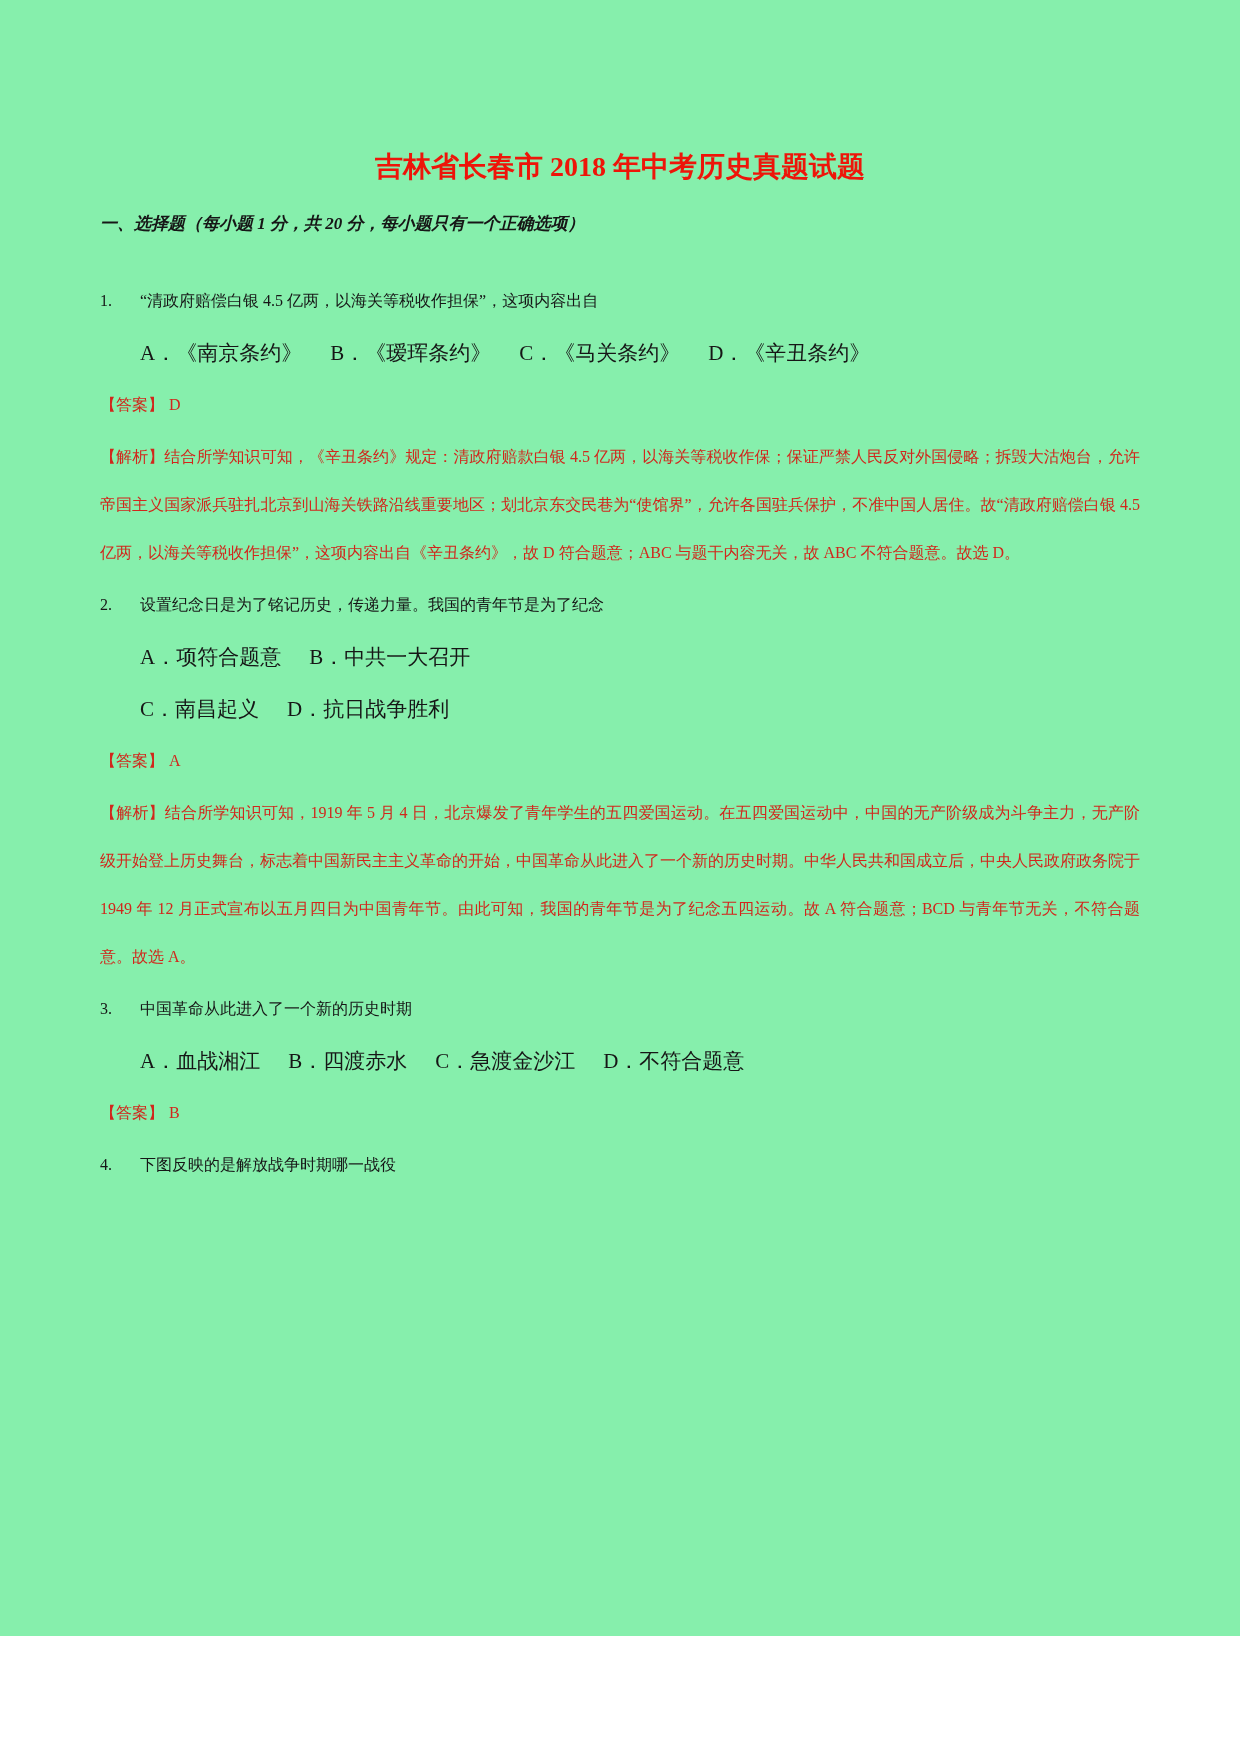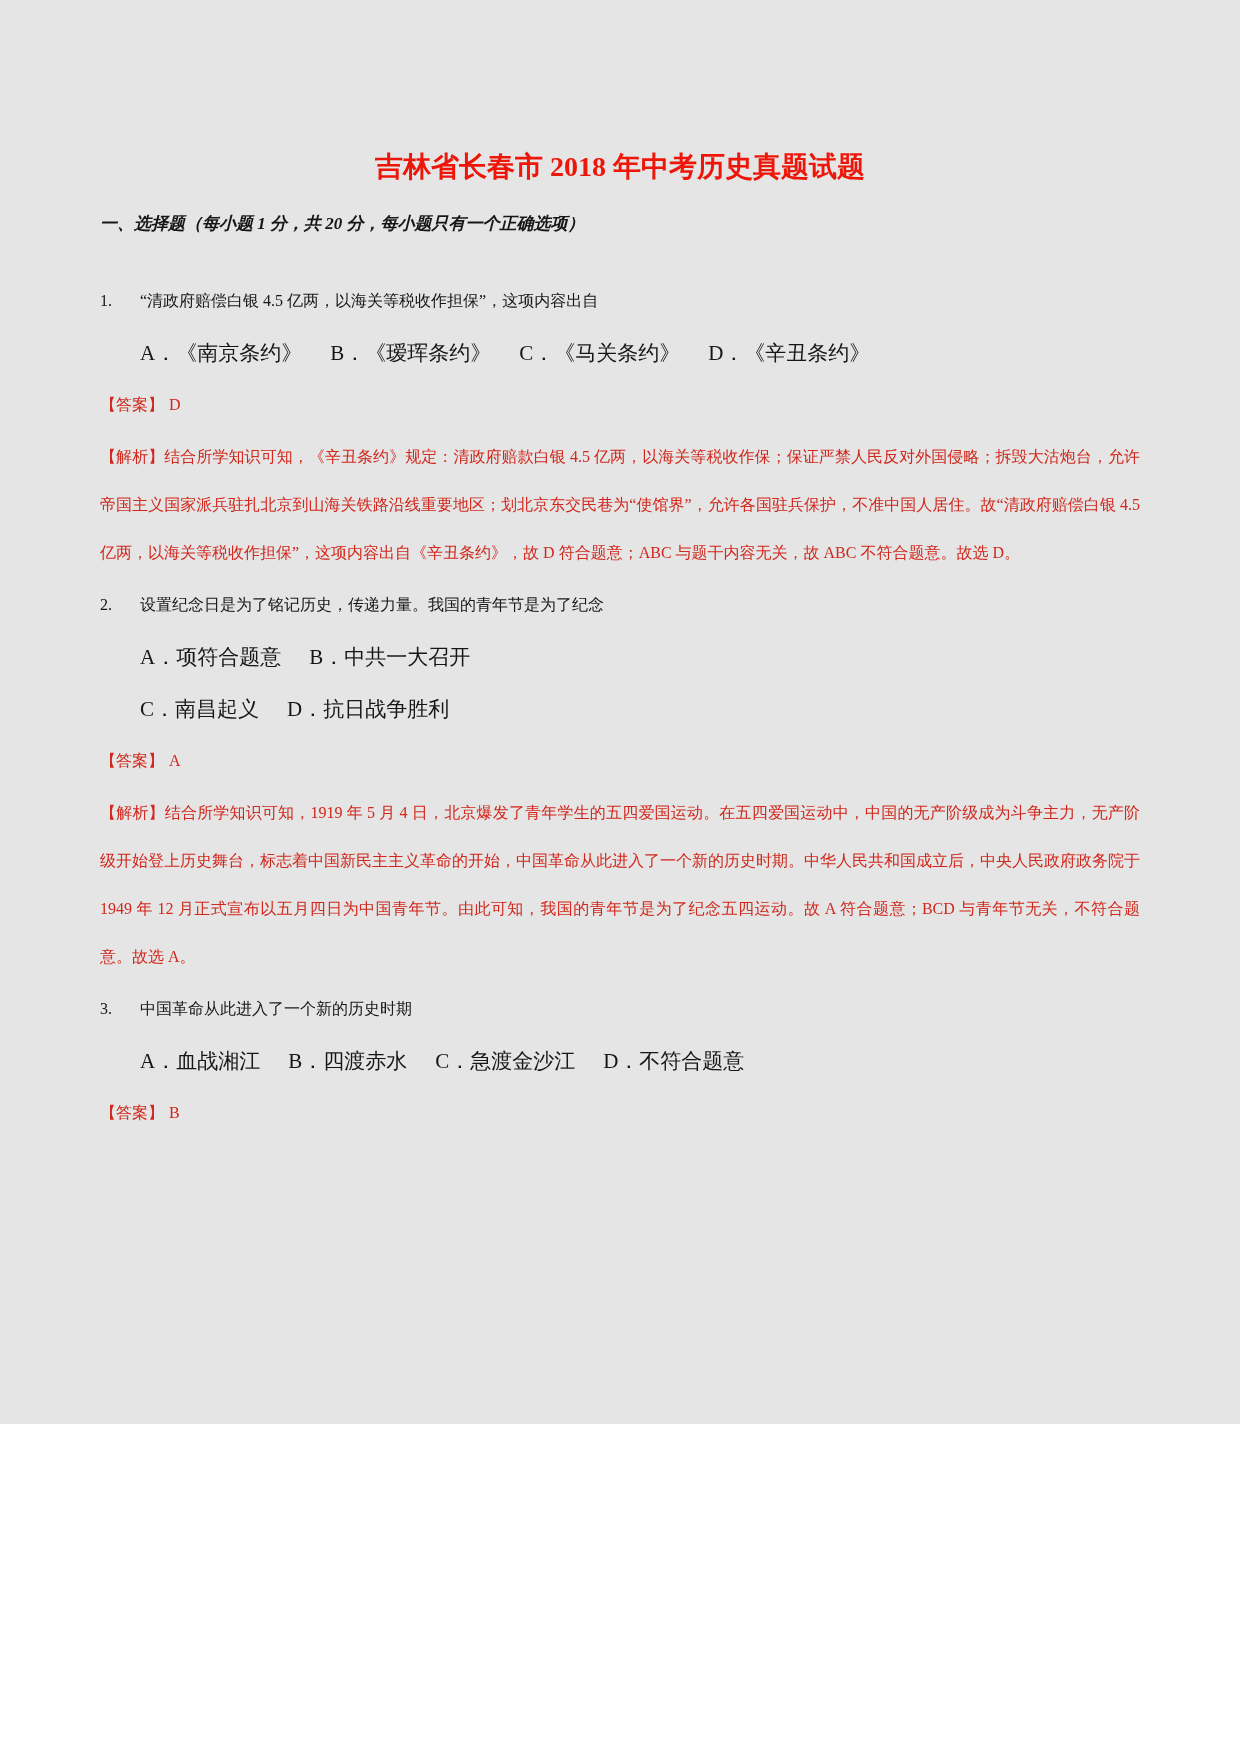--- a/index.html
+++ b/index.html
@@ -5,22 +5,22 @@
   :root{
     --title-red:#ee1509;
     --body-red:#d1271c;
     --text-black:#161616;
     --footer-gray:#3d3d3d;
   }
   html,body{margin:0;padding:0;background:#ffffff;}
   .page{
     position:relative;
     width:1240px;
-    height:1424px;
-    background:#e5e5e5;
+    height:1636px;
+    background:#86efac;
     overflow:hidden;
     font-family:"Liberation Serif","DejaVu Serif",serif;
     color:var(--text-black);
   }
   .content{padding:0 100px;}
   .doc-title{
     padding-top:146px;
     text-align:center;
     font-size:28px;
     font-weight:bold;
@@ -95,19 +95,22 @@
       <p class="stem"><span class="qnum">3.</span><span>中国革命从此进入了一个新的历史时期</span></p>
       <p class="option-row">
         <span>A．血战湘江</span>
         <span>B．四渡赤水</span>
         <span>C．急渡金沙江</span>
         <span>D．不符合题意</span>
       </p>
       <p class="red answer-line"><span>【答案】</span><span class="ans">B</span></p>
     </div>
 
+    <div>
+      <p class="stem"><span class="qnum">4.</span><span>下图反映的是解放战争时期哪一战役</span></p>
+    </div>
 
   </div>
 
   <div class="footer">
     <span>通通好课网</span><span>www.tthaoke.com</span><span>提供下载</span>
   </div>
 </div>
 
 </body></html>

